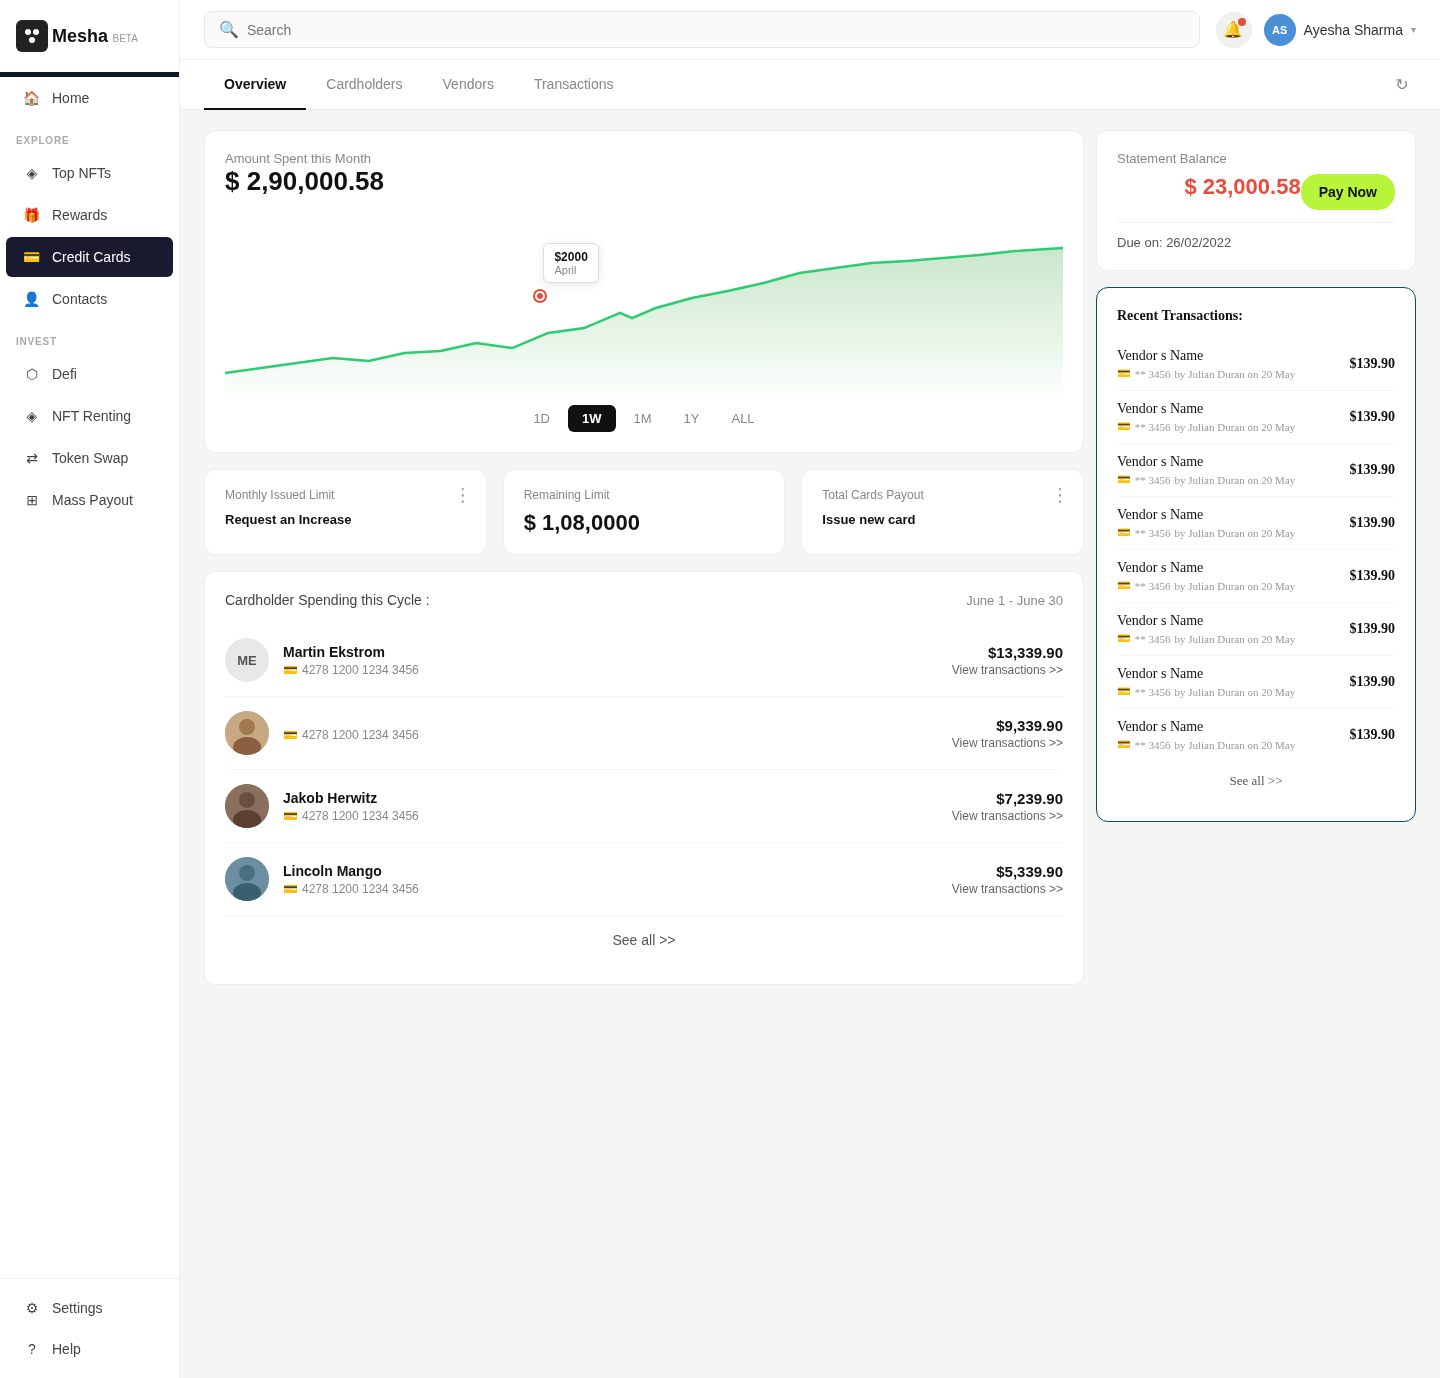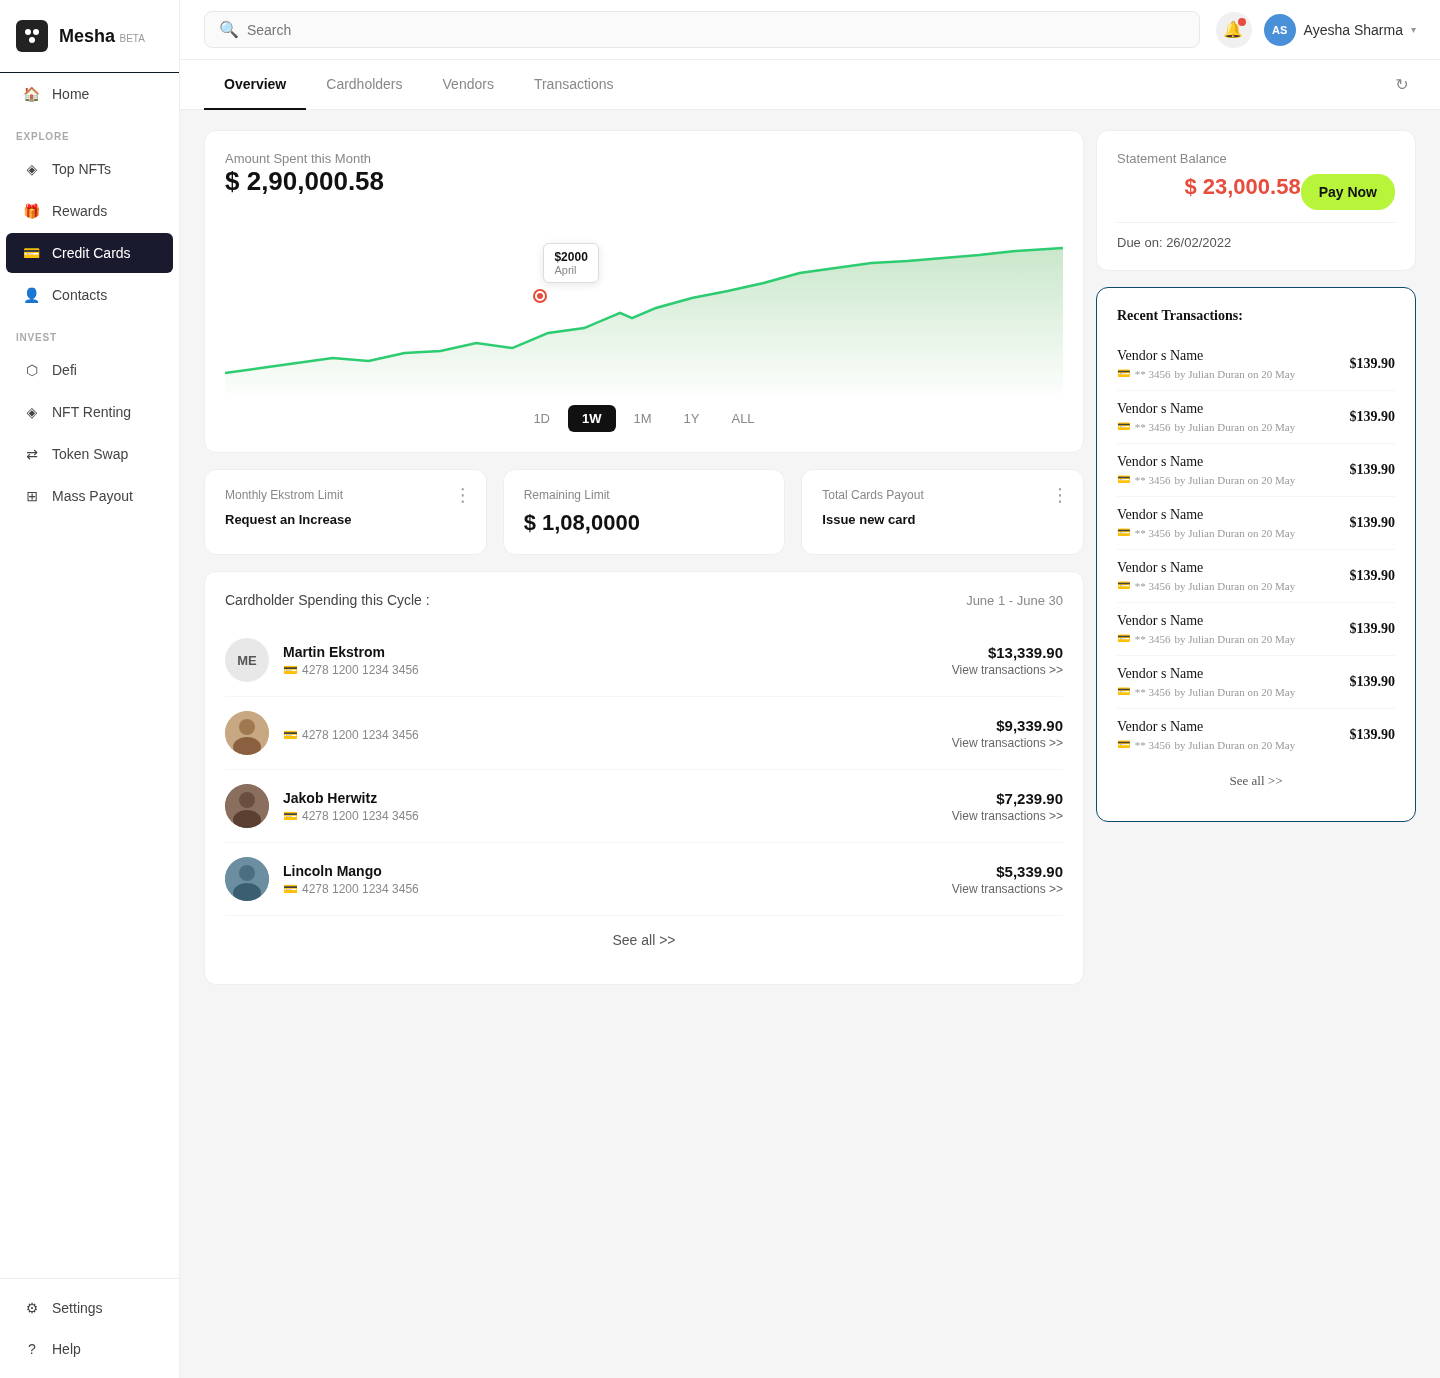--- a/index.html
+++ b/index.html
@@ -1,20 +1,20 @@
 <!DOCTYPE html>
 <html><head>
   <meta charset="utf-8">
   <style>
     * { box-sizing: border-box; margin: 0; padding: 0; }
     body { font-family: -apple-system, BlinkMacSystemFont, 'Segoe UI', sans-serif; background: #f5f5f5; display: flex; height: 100vh; overflow: hidden; }
 
     
     .sidebar { width: 180px; background: #fff; display: flex; flex-direction: column; border-right: 1px solid #eee; height: 100vh; overflow-y: auto; flex-shrink: 0; }
-    .sidebar-logo { display: flex; align-items: center; gap: 11px; padding: 20px 16px; border-bottom: 1px solid #0f172a; }
+    .sidebar-logo { display: flex; align-items: center; gap: 4px; padding: 20px 16px; border-bottom: 5px solid #0f172a; }
     .logo-icon { width: 32px; height: 32px; background: #222; border-radius: 6px; display: flex; align-items: center; justify-content: center; }
     .logo-icon svg { width: 20px; height: 20px; }
     .logo-text { font-size: 18px; font-weight: 700; color: #111; }
     .logo-beta { font-size: 10px; color: #999; font-weight: 400; }
     .sidebar-section-label { font-size: 10px; color: #aaa; font-weight: 600; letter-spacing: 0.08em; padding: 16px 16px 6px; text-transform: uppercase; }
     .sidebar-item { display: flex; align-items: center; gap: 10px; padding: 10px 16px; cursor: pointer; border-radius: 6px; margin: 1px 6px; color: #444; font-size: 14px; }
     .sidebar-item.active { background: #1a1a2e; color: #fff; }
     .sidebar-item .icon { width: 20px; height: 20px; display: flex; align-items: center; justify-content: center; flex-shrink: 0; }
     .sidebar-bottom { margin-top: auto; border-top: 1px solid #eee; padding: 8px 0; }
 
@@ -249,21 +249,21 @@
               <button class="time-btn active">1W</button>
               <button class="time-btn">1M</button>
               <button class="time-btn">1Y</button>
               <button class="time-btn">ALL</button>
             </div>
           </div>
 
           <div class="stats-row">
             <div class="stat-card">
               <div class="stat-card-menu">⋮</div>
-              <div class="stat-card-label">Monthly Ekstrom Limit</div>
+              <div class="stat-card-label">Monthly Issued Limit</div>
               <div class="stat-card-action">Request an Increase</div>
             </div>
             <div class="stat-card">
               <div class="stat-card-label">Remaining Limit</div>
               <div class="stat-card-value">$ 1,08,0000</div>
             </div>
             <div class="stat-card">
               <div class="stat-card-menu">⋮</div>
               <div class="stat-card-label">Total Cards Payout</div>
               <div class="stat-card-action">Issue new card</div>

